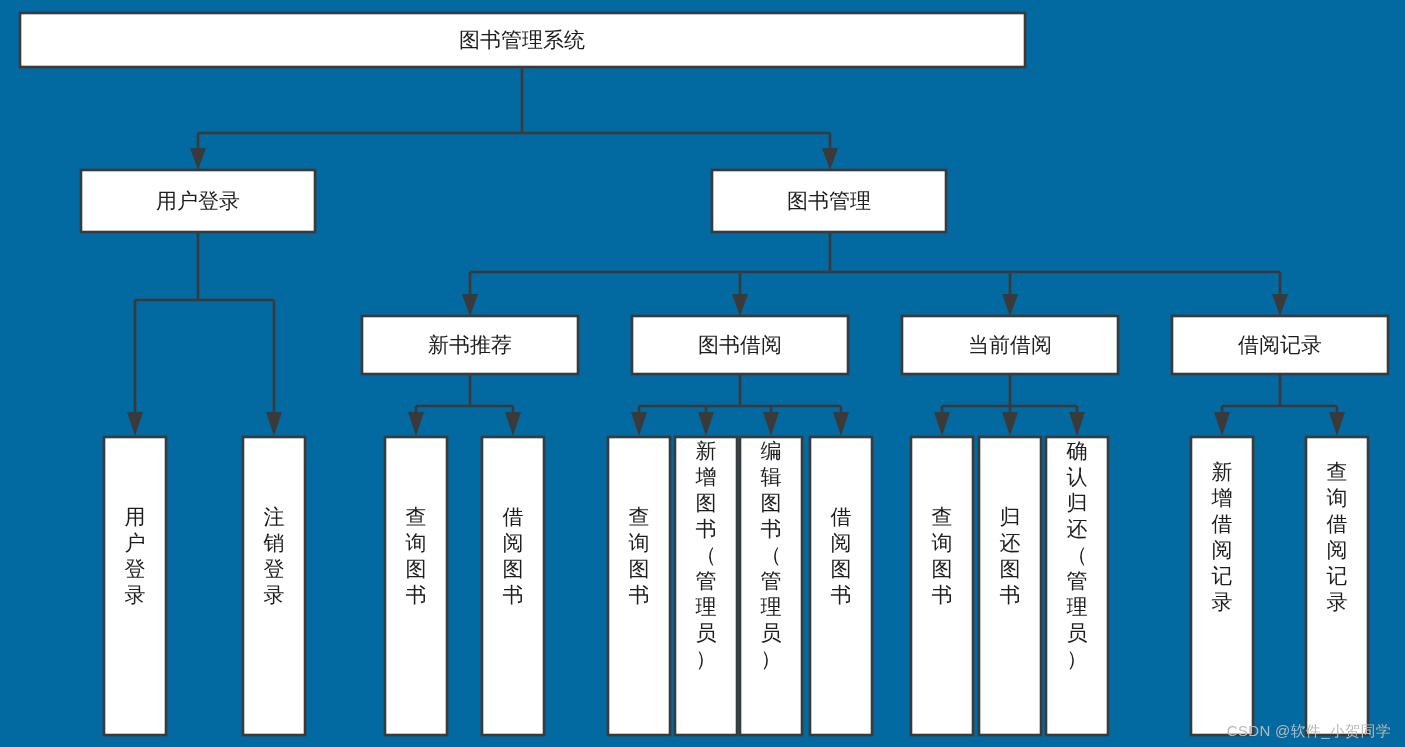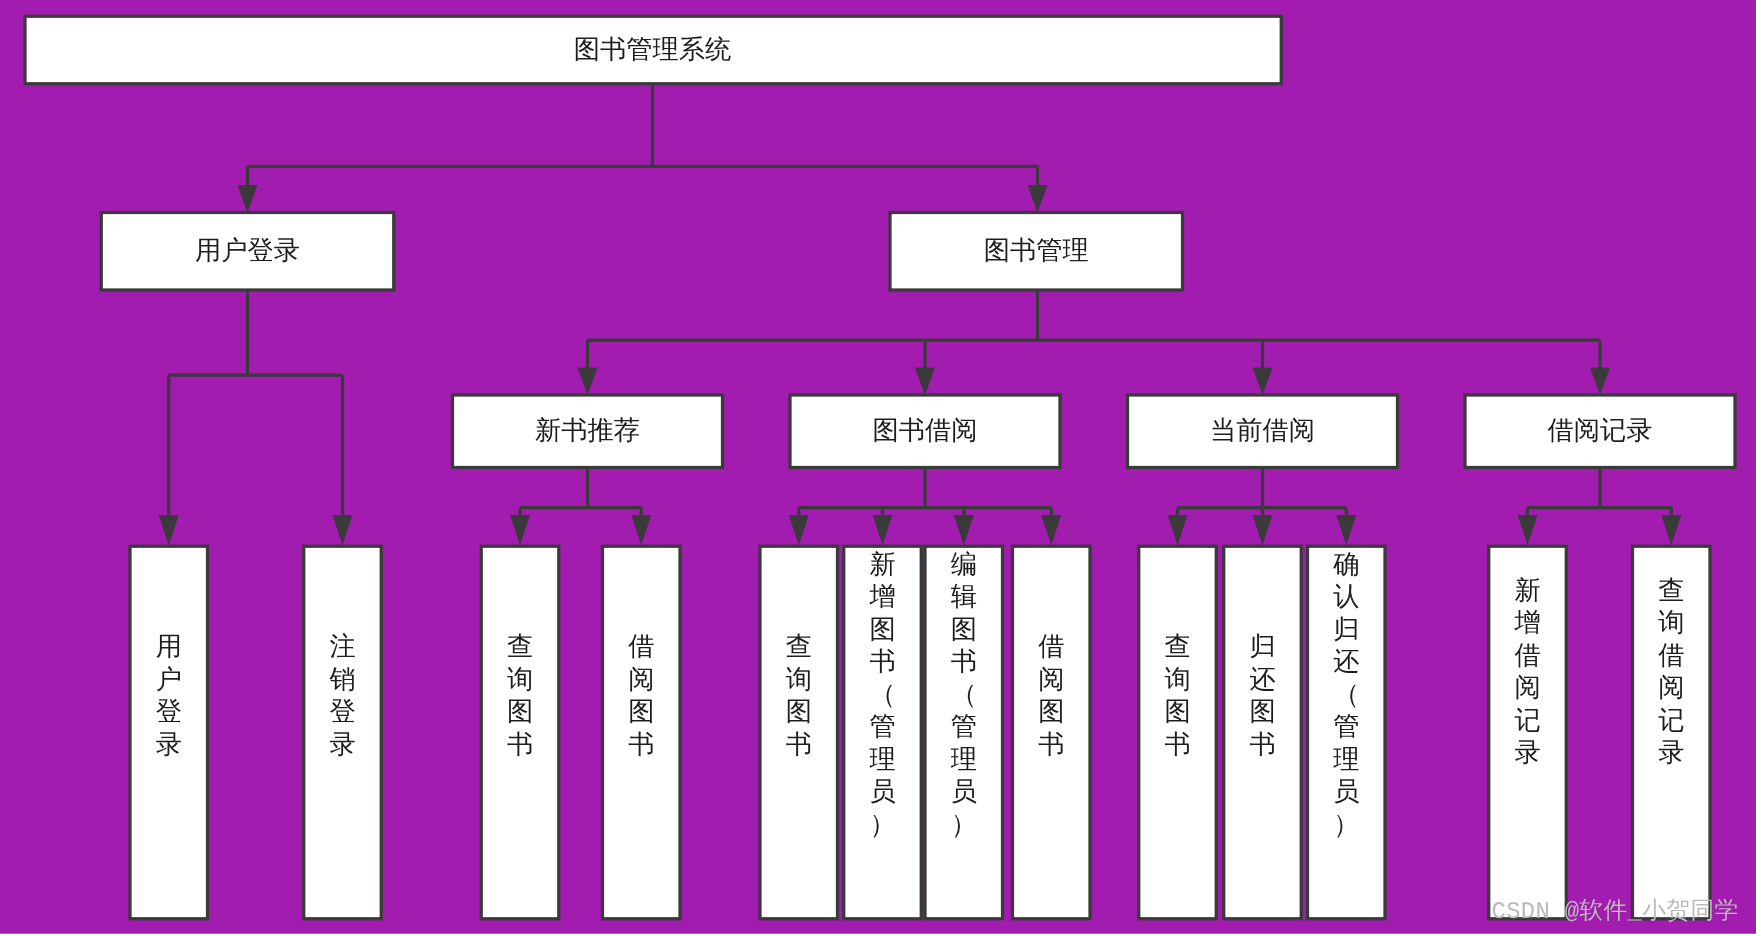--- a/index.html
+++ b/index.html
@@ -10,21 +10,21 @@
   body {
     width: 1405px;
     height: 747px;
     font-family: "Liberation Sans", "DejaVu Sans", sans-serif;
     overflow: hidden;
   }
   #diagram-root {
     position: relative;
     width: 1405px;
     height: 747px;
-    background: #a21caf;
+    background: #0369a1;
   }
   svg#tree-svg {
     position: absolute;
     left: 0;
     top: 0;
     width: 1405px;
     height: 747px;
     display: block;
   }
   .node-box {
@@ -52,22 +52,22 @@
   .node-label-v {
     font-family: "Liberation Sans", "DejaVu Sans", sans-serif;
     font-size: 21px;
     fill: #1d1d1d;
     text-anchor: middle;
   }
   .watermark {
     position: absolute;
     right: 14px;
     bottom: 6px;
-    font-family: Liberation Mono, monospace;
-    font-size: 19px;
+    font-family: Liberation Sans, sans-serif;
+    font-size: 15px;
     color: #b9b9b9;
     white-space: nowrap;
     letter-spacing: 0.3px;
     pointer-events: none;
     text-align: right;
   }
 </style>
 </head>
 <body>
 

